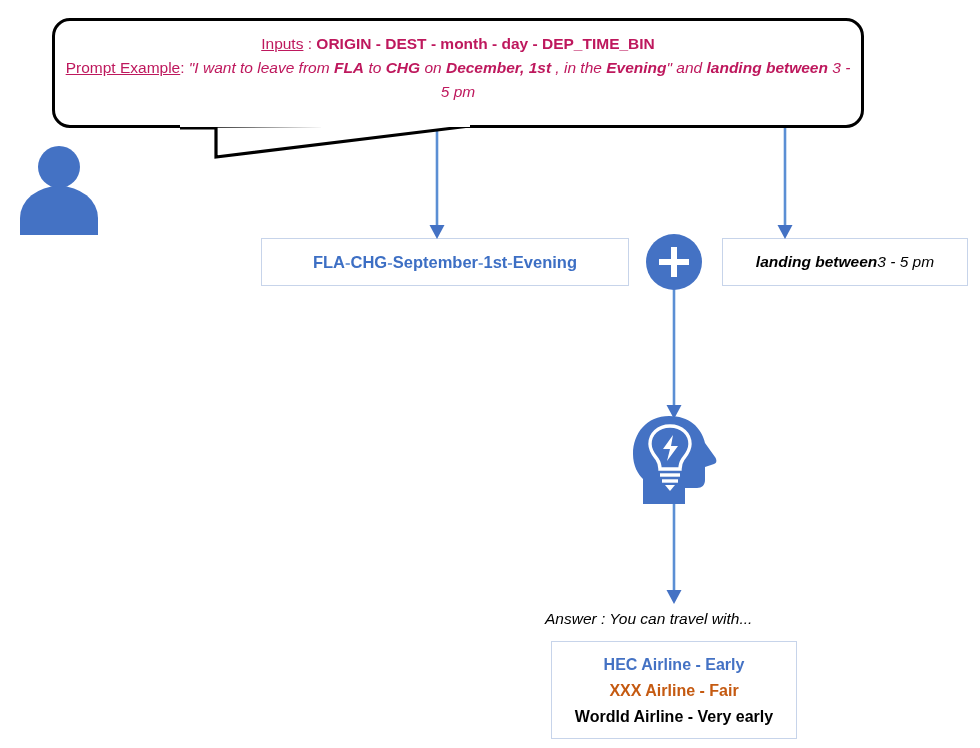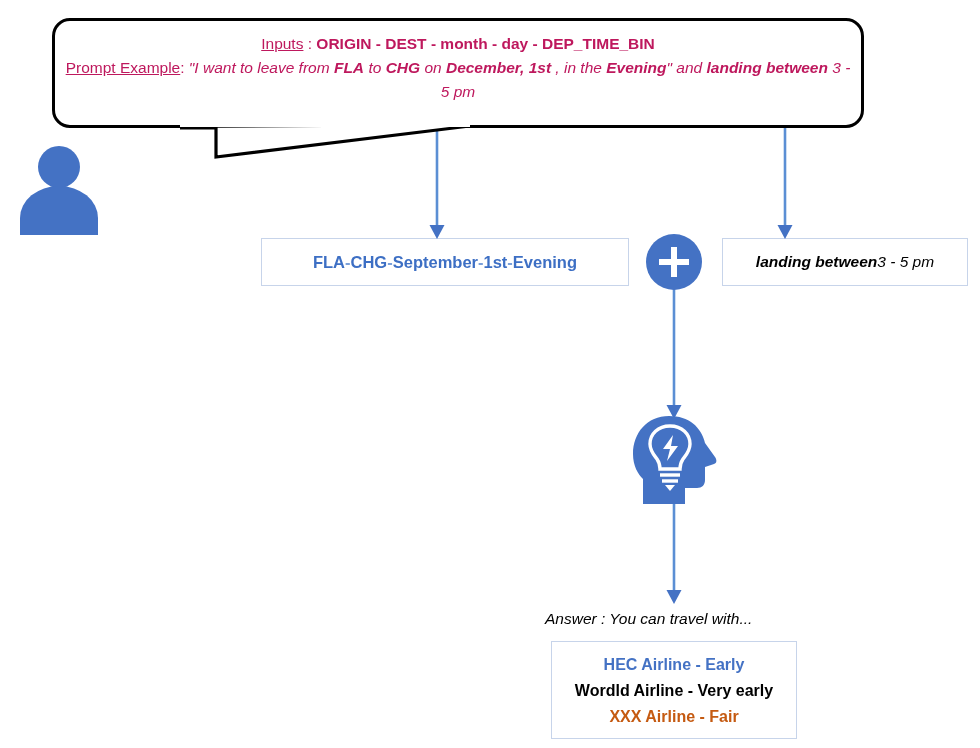--- a/index.html
+++ b/index.html
@@ -260,17 +260,17 @@
 
   <svg class="arrow" style="left:661px; top:500px; width:26px; height:105px;" viewBox="0 0 26 105">
     <line x1="13" y1="0" x2="13" y2="94" stroke="#5b8fd4" stroke-width="2.6"></line>
     <polygon points="13,104 5.5,90 20.5,90" fill="#4472c4"></polygon>
   </svg>
 
   <div id="answer-caption">Answer : You can travel with...</div>
 
   <div class="obox" id="box-answer">
     <div class="ans-line" style="color: rgb(68, 114, 196);">HEC Airline - Early</div>
+    <div class="ans-line" style="color: rgb(197, 90, 17);">XXX Airline - Fair</div>
     <div class="ans-line" style="color: rgb(0, 0, 0);">Wordld Airline - Very early</div>
-    <div class="ans-line" style="color: rgb(197, 90, 17);">XXX Airline - Fair</div>
   </div>
 
 </div>
 
 </body></html>

